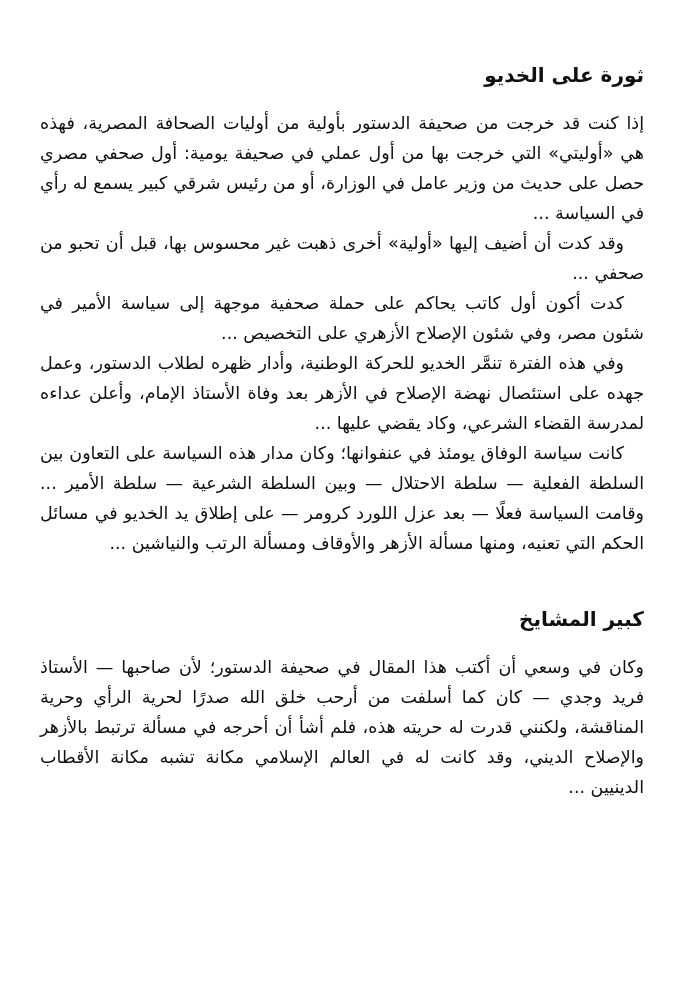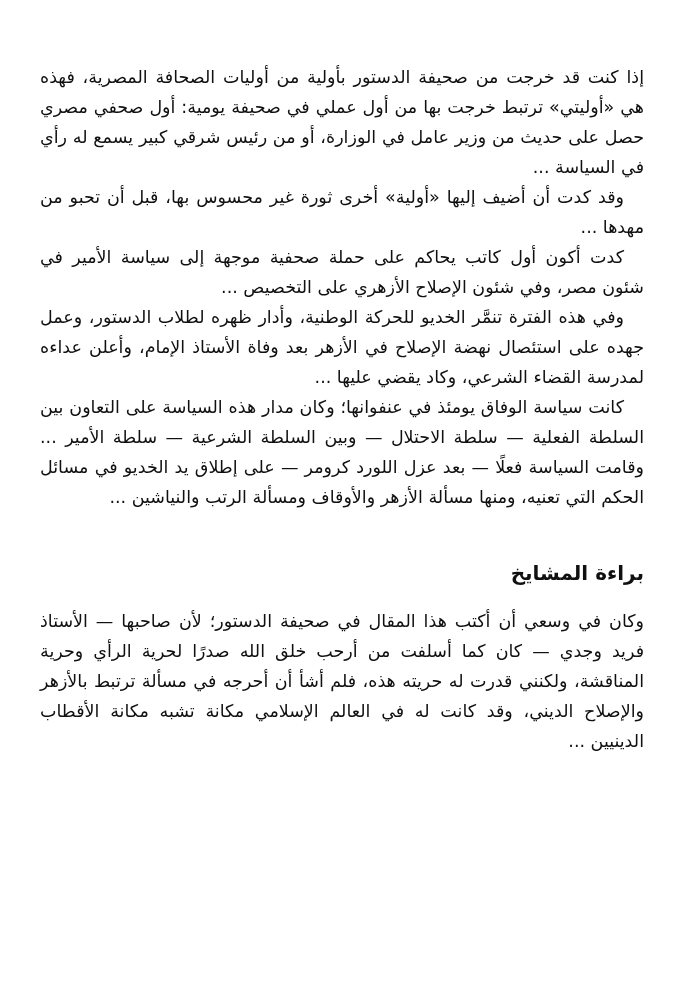--- a/index.html
+++ b/index.html
@@ -39,33 +39,34 @@
   .paragraph.indent {
     text-indent: 20px;
   }
 </style>
 </head>
 <body>
 
 <div class="book-page">
 
   <div class="section">
+    <h2 class="section-heading">ثورة على الخديو</h2>
 
-    <p class="paragraph">إذا كنت قد خرجت من صحيفة الدستور بأولية من أوليات الصحافة المصرية، فهذه هي «أوليتي» ترتبط خرجت بها من أول عملي في صحيفة يومية: أول صحفي مصري حصل على حديث من وزير عامل في الوزارة، أو من رئيس شرقي كبير يسمع له رأي في السياسة ...</p>
+    <p class="paragraph">إذا كنت قد خرجت من صحيفة الدستور بأولية من أوليات الصحافة المصرية، فهذه هي «أوليتي» التي خرجت بها من أول عملي في صحيفة يومية: أول صحفي مصري حصل على حديث من وزير عامل في الوزارة، أو من رئيس شرقي كبير يسمع له رأي في السياسة ...</p>
 
-    <p class="paragraph indent">وقد كدت أن أضيف إليها «أولية» أخرى ثورة غير محسوس بها، قبل أن تحبو من مهدها ...</p>
+    <p class="paragraph indent">وقد كدت أن أضيف إليها «أولية» أخرى ذهبت غير محسوس بها، قبل أن تحبو من صحفي ...</p>
 
     <p class="paragraph indent">كدت أكون أول كاتب يحاكم على حملة صحفية موجهة إلى سياسة الأمير في شئون مصر، وفي شئون الإصلاح الأزهري على التخصيص ...</p>
 
     <p class="paragraph indent">وفي هذه الفترة تنمَّر الخديو للحركة الوطنية، وأدار ظهره لطلاب الدستور، وعمل جهده على استئصال نهضة الإصلاح في الأزهر بعد وفاة الأستاذ الإمام، وأعلن عداءه لمدرسة القضاء الشرعي، وكاد يقضي عليها ...</p>
 
     <p class="paragraph indent">كانت سياسة الوفاق يومئذ في عنفوانها؛ وكان مدار هذه السياسة على التعاون بين السلطة الفعلية — سلطة الاحتلال — وبين السلطة الشرعية — سلطة الأمير ... وقامت السياسة فعلًا — بعد عزل اللورد كرومر — على إطلاق يد الخديو في مسائل الحكم التي تعنيه، ومنها مسألة الأزهر والأوقاف ومسألة الرتب والنياشين ...</p>
 
 
   </div>
 
   <div class="section">
-    <h2 class="section-heading">براءة المشايخ</h2>
+    <h2 class="section-heading">كبير المشايخ</h2>
 
     <p class="paragraph">وكان في وسعي أن أكتب هذا المقال في صحيفة الدستور؛ لأن صاحبها — الأستاذ فريد وجدي — كان كما أسلفت من أرحب خلق الله صدرًا لحرية الرأي وحرية المناقشة، ولكنني قدرت له حريته هذه، فلم أشأ أن أحرجه في مسألة ترتبط بالأزهر والإصلاح الديني، وقد كانت له في العالم الإسلامي مكانة تشبه مكانة الأقطاب الدينيين ...</p>
   </div>
 
 </div>
 
 </body></html>

